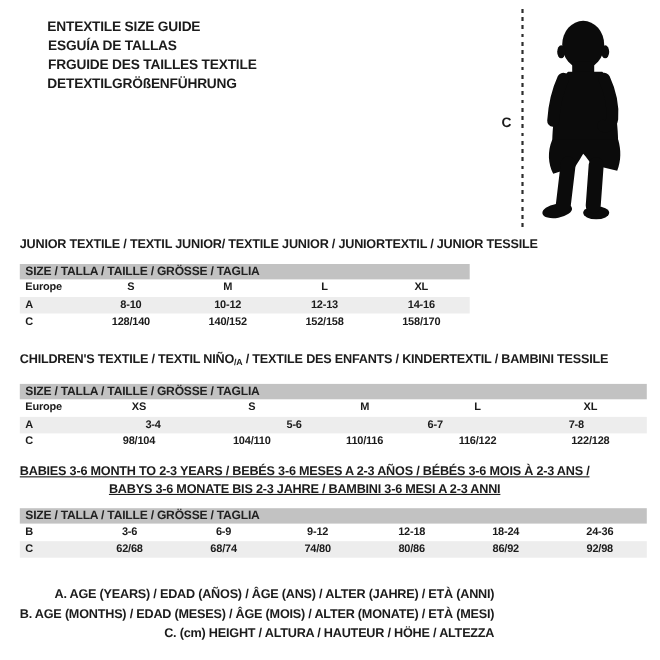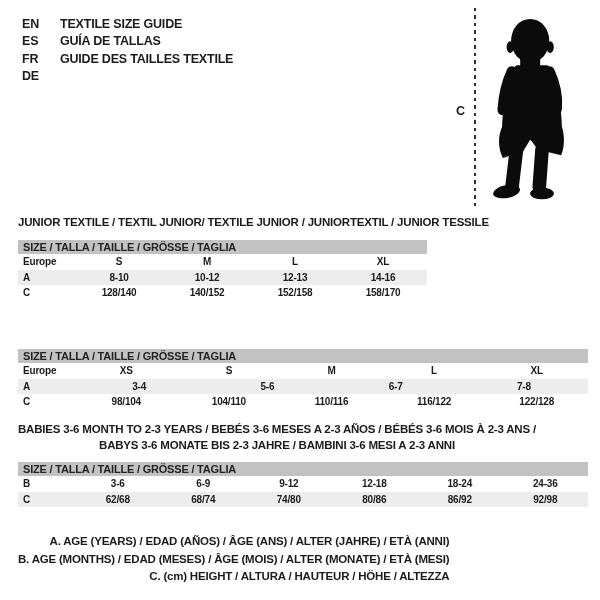--- a/index.html
+++ b/index.html
@@ -4,21 +4,21 @@
 <style>
   html,body{margin:0;padding:0;background:#fff;}
   #canvas{
     position:relative;width:600px;height:600px;background:#ffffff;
     font-family:"Liberation Sans","DejaVu Sans",sans-serif;
     font-weight:700;color:#1b1b1b;letter-spacing:-0.2px;overflow:hidden;
   }
   
   .lang-block{position:absolute;left:22px;top:16px;}
   .lang-row{display:flex;line-height:17.4px;font-size:12.5px;}
-  .lang-code{width:38px;}
+  .lang-code{width:38px;text-align:right;}
   .lang-title{white-space:nowrap;}
   
   .dash-line{
     position:absolute;left:474px;top:8px;width:2px;height:202px;
     background:repeating-linear-gradient(to bottom,#2e2e2e 0 3.5px,transparent 3.5px 7.5px);
   }
   .c-label{position:absolute;left:456px;top:104px;font-size:12.5px;}
   .baby{position:absolute;left:482px;top:8px;width:100px;height:200px;}
   
   .sec-title{position:absolute;left:18px;font-size:11.5px;white-space:nowrap;line-height:16px;text-align:center;}
@@ -46,20 +46,21 @@
     <div class="lang-row">
       <span class="lang-code">ES</span>
       <span class="lang-title">GUÍA DE TALLAS</span>
     </div>
     <div class="lang-row">
       <span class="lang-code">FR</span>
       <span class="lang-title">GUIDE DES TAILLES TEXTILE</span>
     </div>
     <div class="lang-row">
       <span class="lang-code">DE</span>
+      <span class="lang-title">TEXTILGRÖßENFÜHRUNG</span>
     </div>
   </div>
 
   <div class="dash-line"></div>
   <div class="c-label">C</div>
   <svg class="baby" viewBox="0 0 110 210" aria-hidden="true">
     <g fill="#0b0b0b" stroke="none">
       <ellipse cx="53" cy="31" rx="21" ry="24"></ellipse>
       <ellipse cx="31" cy="38" rx="4" ry="6.5"></ellipse>
       <ellipse cx="75" cy="38" rx="4" ry="6.5"></ellipse>
@@ -96,20 +97,21 @@
     </div>
     <div class="trow">
       <span class="rlabel">C</span>
       <span class="cval">128/140</span>
       <span class="cval">140/152</span>
       <span class="cval">152/158</span>
       <span class="cval">158/170</span>
     </div>
   </div>
 
+  <div class="sec-title" style="top:319px;"><span>CHILDREN'S TEXTILE / TEXTIL NIÑO</span><span class="sub">/A</span><span> / TEXTILE DES ENFANTS / KINDERTEXTIL / BAMBINI TESSILE</span></div>
   <div class="tbl" style="top:349px;width:570px;">
     <div class="thead">SIZE / TALLA / TAILLE / GRÖSSE / TAGLIA</div>
     <div class="trow">
       <span class="rlabel">Europe</span>
       <span class="cval">XS</span>
       <span class="cval">S</span>
       <span class="cval">M</span>
       <span class="cval">L</span>
       <span class="cval">XL</span>
     </div>
@@ -123,21 +125,21 @@
     <div class="trow">
       <span class="rlabel">C</span>
       <span class="cval">98/104</span>
       <span class="cval">104/110</span>
       <span class="cval">110/116</span>
       <span class="cval">116/122</span>
       <span class="cval">122/128</span>
     </div>
   </div>
 
-  <div class="sec-title" style="top:421px;">
+  <div class="sec-title" style="top:421px;text-decoration:underline;">
     <div>BABIES 3-6 MONTH TO 2-3 YEARS / BEBÉS 3-6 MESES A 2-3 AÑOS / BÉBÉS 3-6 MOIS À 2-3 ANS /</div>
     <div>BABYS 3-6 MONATE BIS 2-3 JAHRE / BAMBINI 3-6 MESI A 2-3 ANNI</div>
   </div>
   <div class="tbl" style="top:462px;width:570px;">
     <div class="thead">SIZE / TALLA / TAILLE / GRÖSSE / TAGLIA</div>
     <div class="trow">
       <span class="rlabel">B</span>
       <span class="cval">3-6</span>
       <span class="cval">6-9</span>
       <span class="cval">9-12</span>

